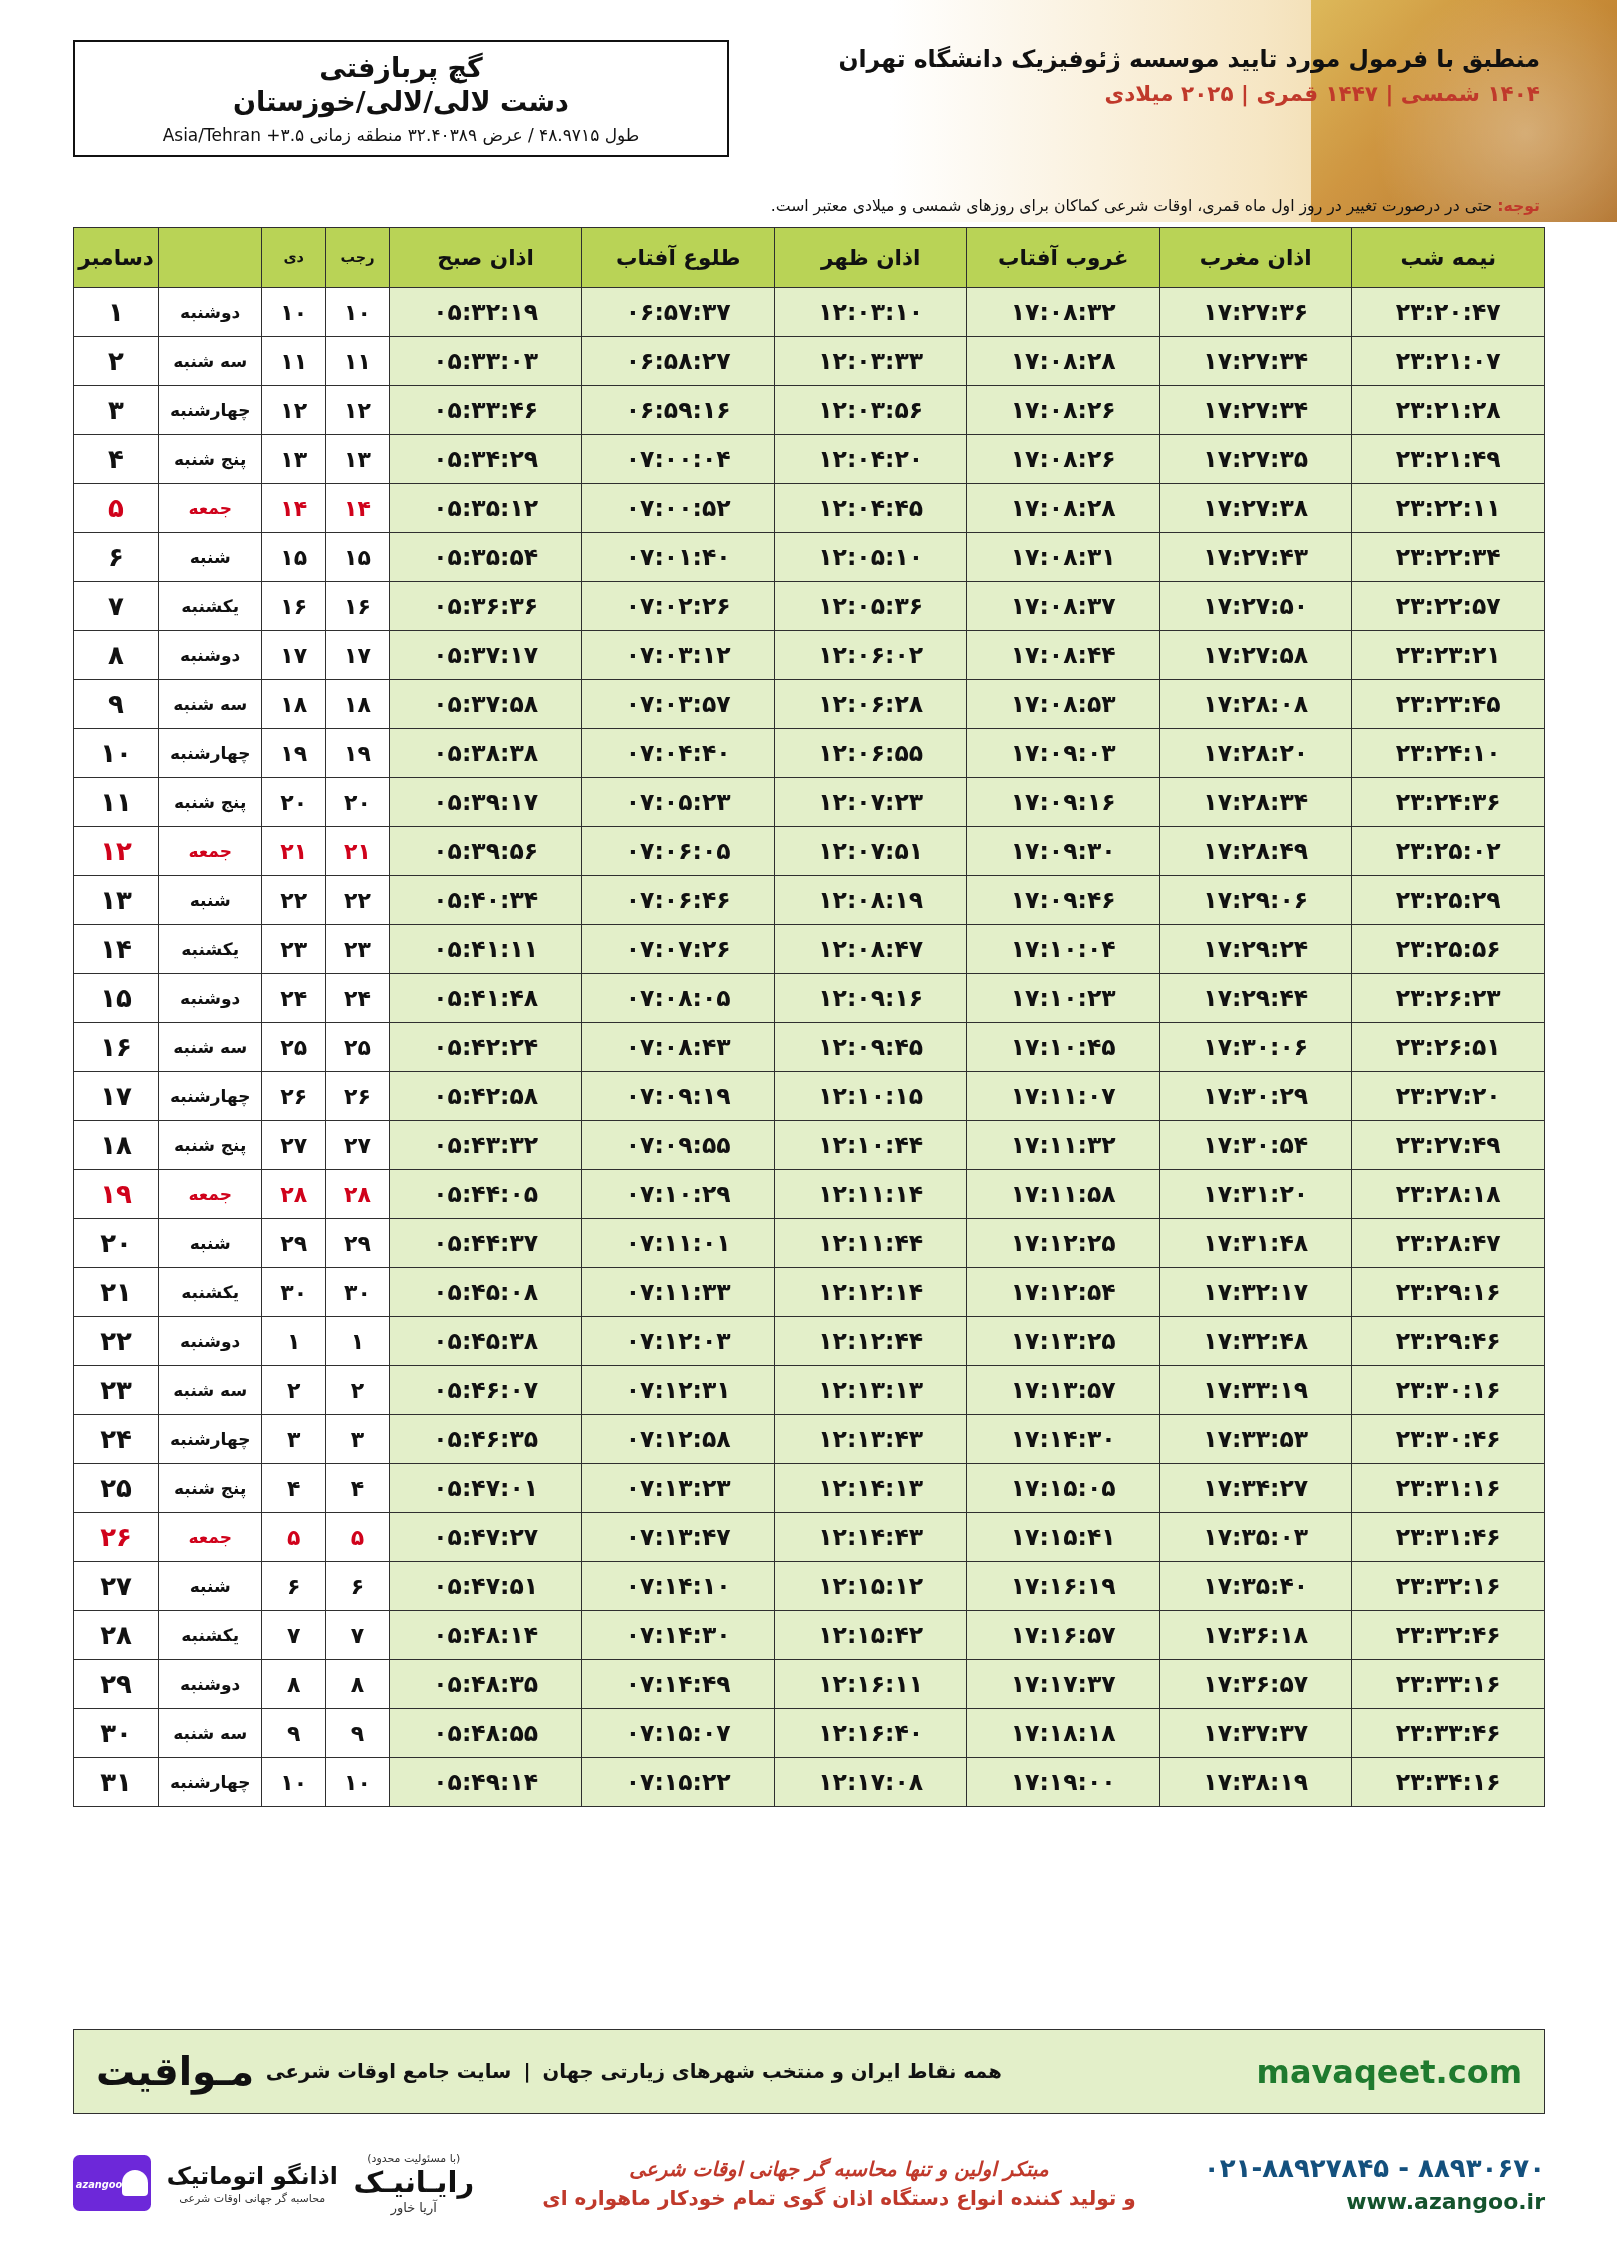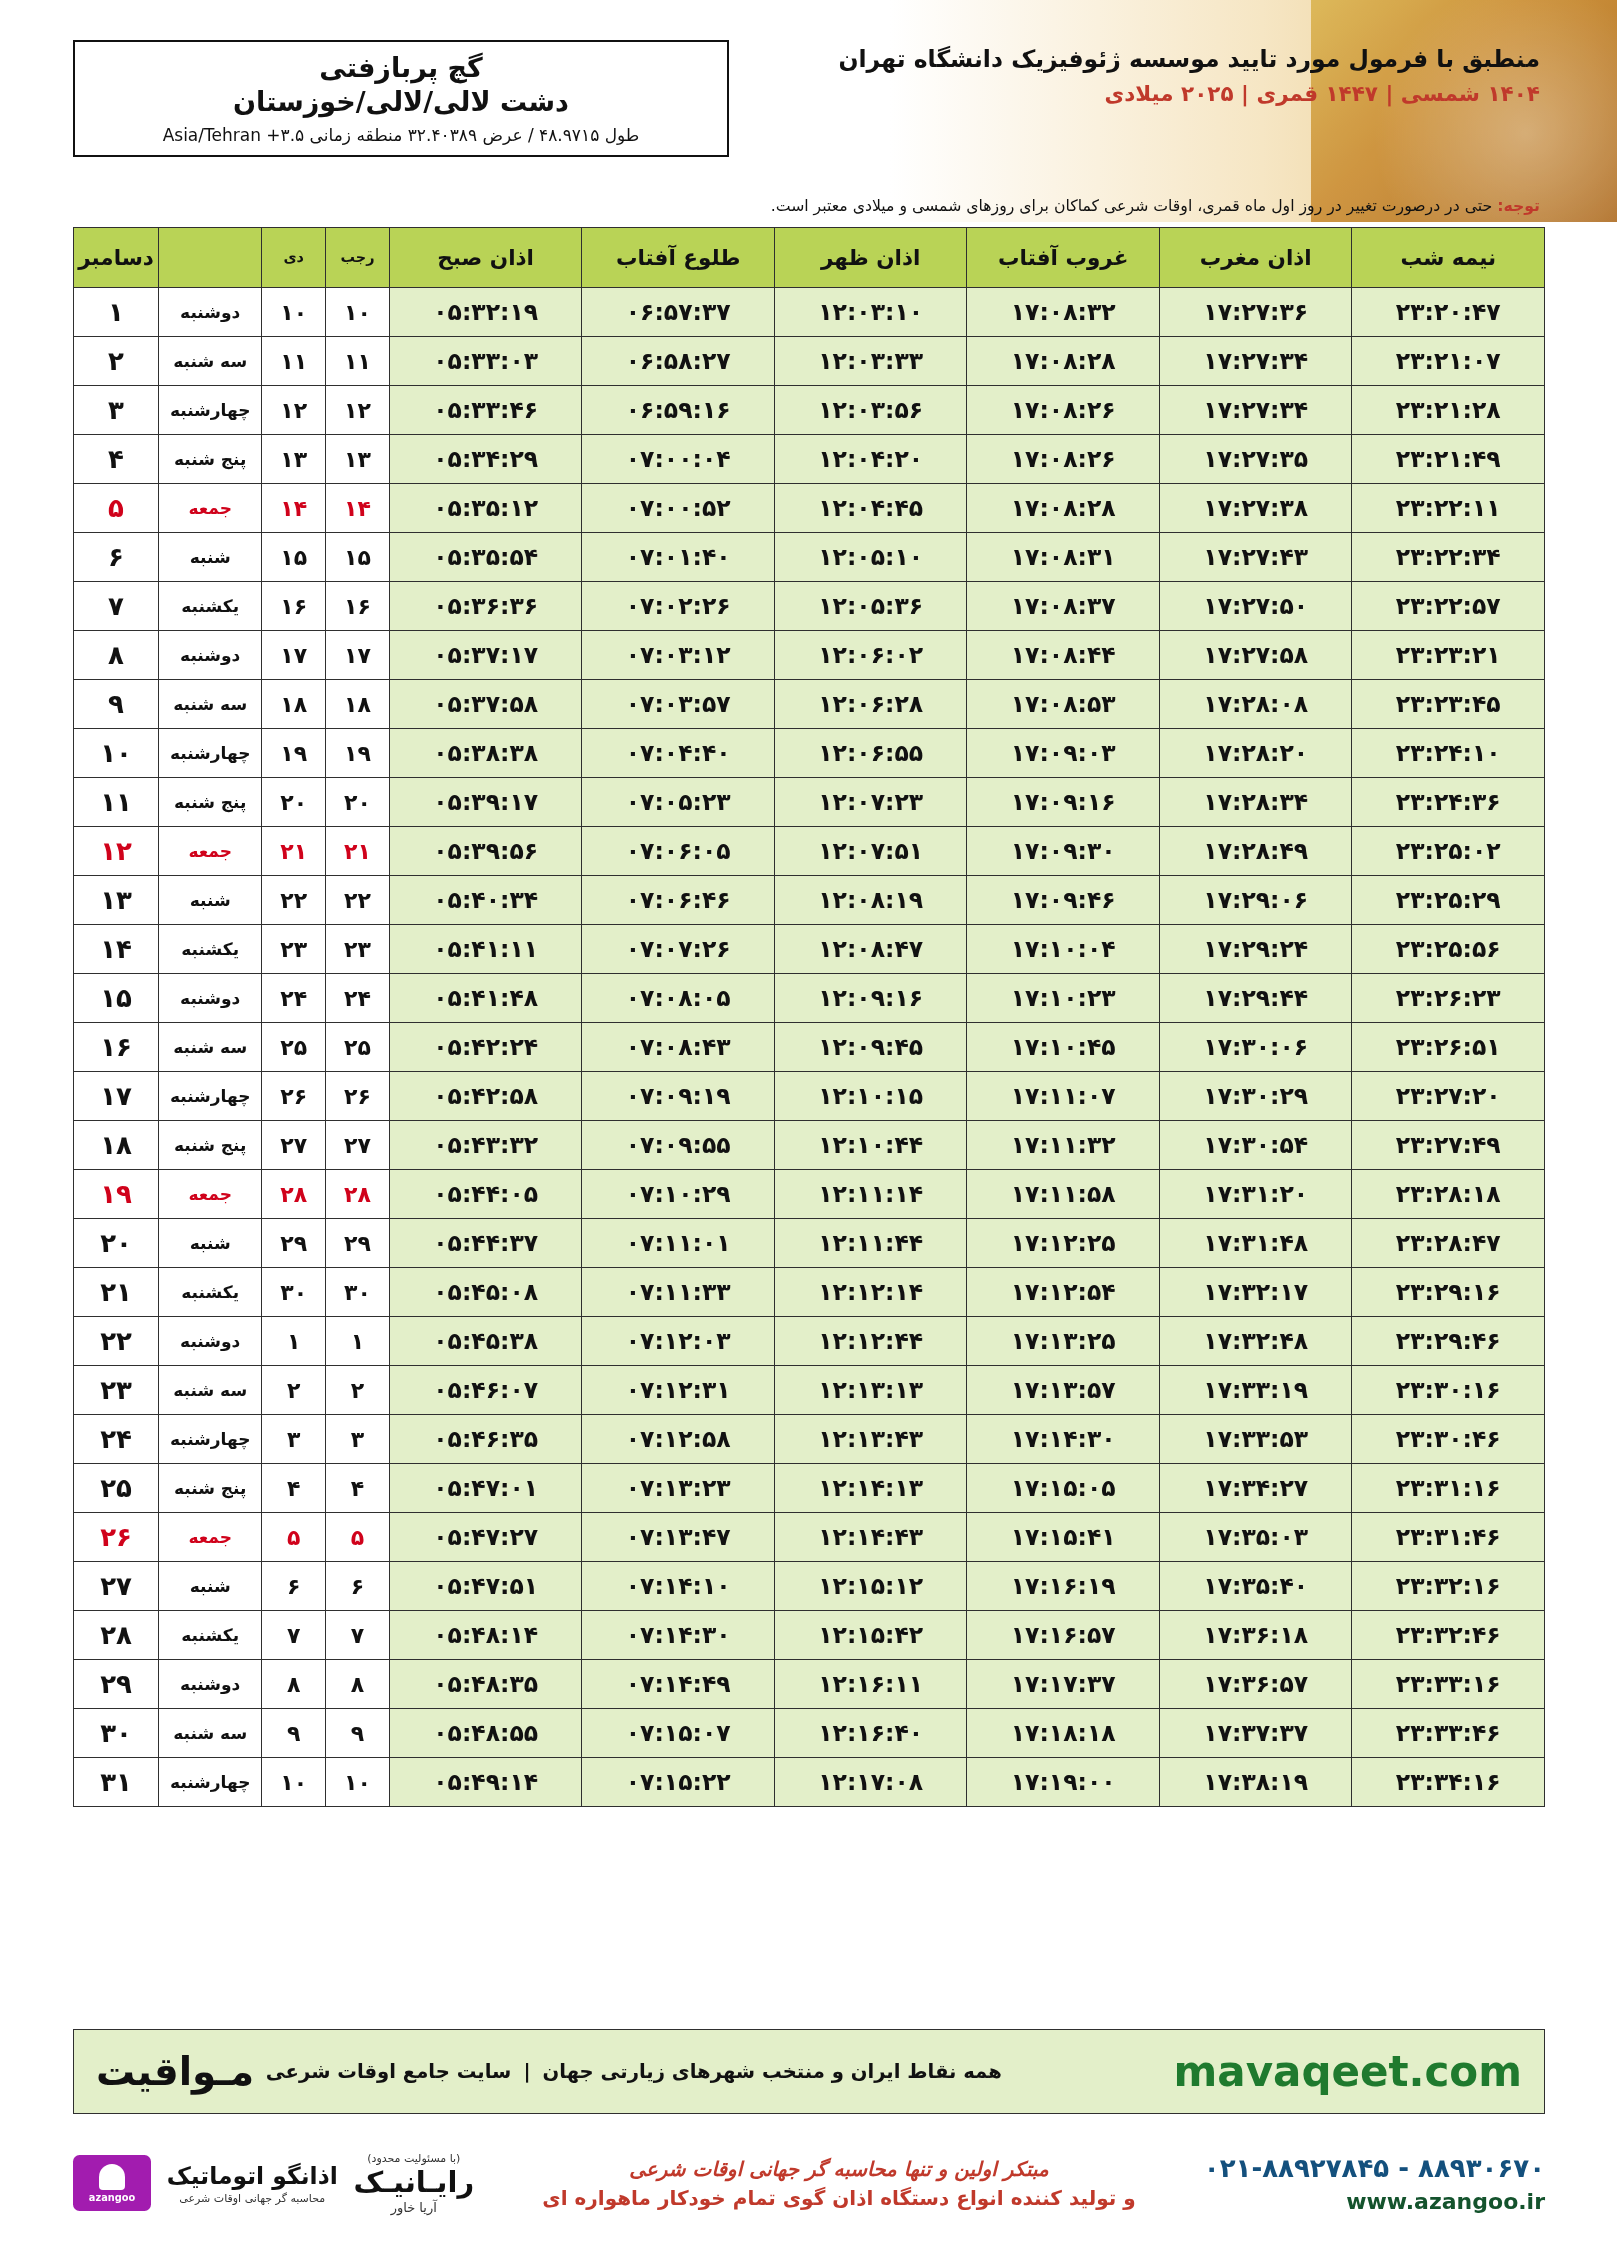--- a/index.html
+++ b/index.html
@@ -96,43 +96,43 @@
   .footer-green{
     position:absolute; left:73px; top:2029px; width:1472px; height:85px;
     background:#e3efc9; border:1.3px solid #2f2f2f;
     display:flex; align-items:center; justify-content:space-between;
     padding:0 22px; box-sizing:border-box;
   }
   .brand-right{ display:flex; align-items:center; gap:11.7px; direction:rtl;}
   .brand-name{ font-size:39px; font-weight:bold; color:#111; letter-spacing:1.3px;}
   .brand-tag{ font-size:19.6px; font-weight:bold; color:#111; }
   .brand-tag .sep{ color:#111; padding:0 5.2px;}
-  .site-url{ font-size:42px; font-weight:bold; color:#1f7a2e; direction:ltr; font-family:"DejaVu Sans", sans-serif;}
+  .site-url{ font-size:32px; font-weight:bold; color:#1f7a2e; direction:ltr; font-family:"DejaVu Sans", sans-serif;}
 
   .footer-bottom{
     position:absolute; left:73px; top:2128px; width:1472px; height:111px;
     display:flex; align-items:center; justify-content:space-between;
   }
   .fb-phone{ text-align:right; direction:ltr; }
   .fb-phone .ph{ font-size:26px; font-weight:bold; color:#14507d; letter-spacing:0.7px;}
   .fb-phone .web{ font-size:22px; font-weight:bold; color:#14532d; margin-top:5.2px;}
   .fb-mid{ text-align:center; }
   .fb-mid .l1{ font-size:20px; font-weight:bold; color:#c0392b;font-style:italic; }
   .fb-mid .l2{ font-size:20px; font-weight:bold; color:#c0392b; margin-top:5.2px;}
   .fb-logos{ display:flex; align-items:center; gap:15.7px;}
   .logo-raya{ text-align:center; }
   .logo-raya .t1{ font-size:11px; color:#333; }
   .logo-raya .t2{ font-size:29px; font-weight:bold; color:#111;}
   .logo-raya .t3{ font-size:13px; color:#333; margin-top:1.3px;}
   .logo-azan{ text-align:center; }
   .logo-azan .t1{ font-size:23.5px; font-weight:bold; color:#111; }
   .logo-azan .t2{ font-size:11px; color:#333; margin-top:2.6px;}
   .azan-badge{
-    width:78px; height:56px; background:#a21caf; border-radius:6.5px;
-    display:flex; align-items:center; justify-content:center; flex-direction:column;
+    width:78px; height:56px; background:#6d28d9; border-radius:6.5px;
+    display:flex; align-items:center; justify-content:center; flex-direction:row;font-style:italic;
   }
   .azan-badge .dome{
     width:26px; height:26px; background:#fff; border-radius:50% 50% 3.9px 3.9px;
   }
   .azan-badge .lbl{ font-size:9.8px; color:#fff; font-weight:bold; margin-top:2.6px;}
 </style>
 </head>
 <body>
 
 <div class="bg-top-strip"></div>

